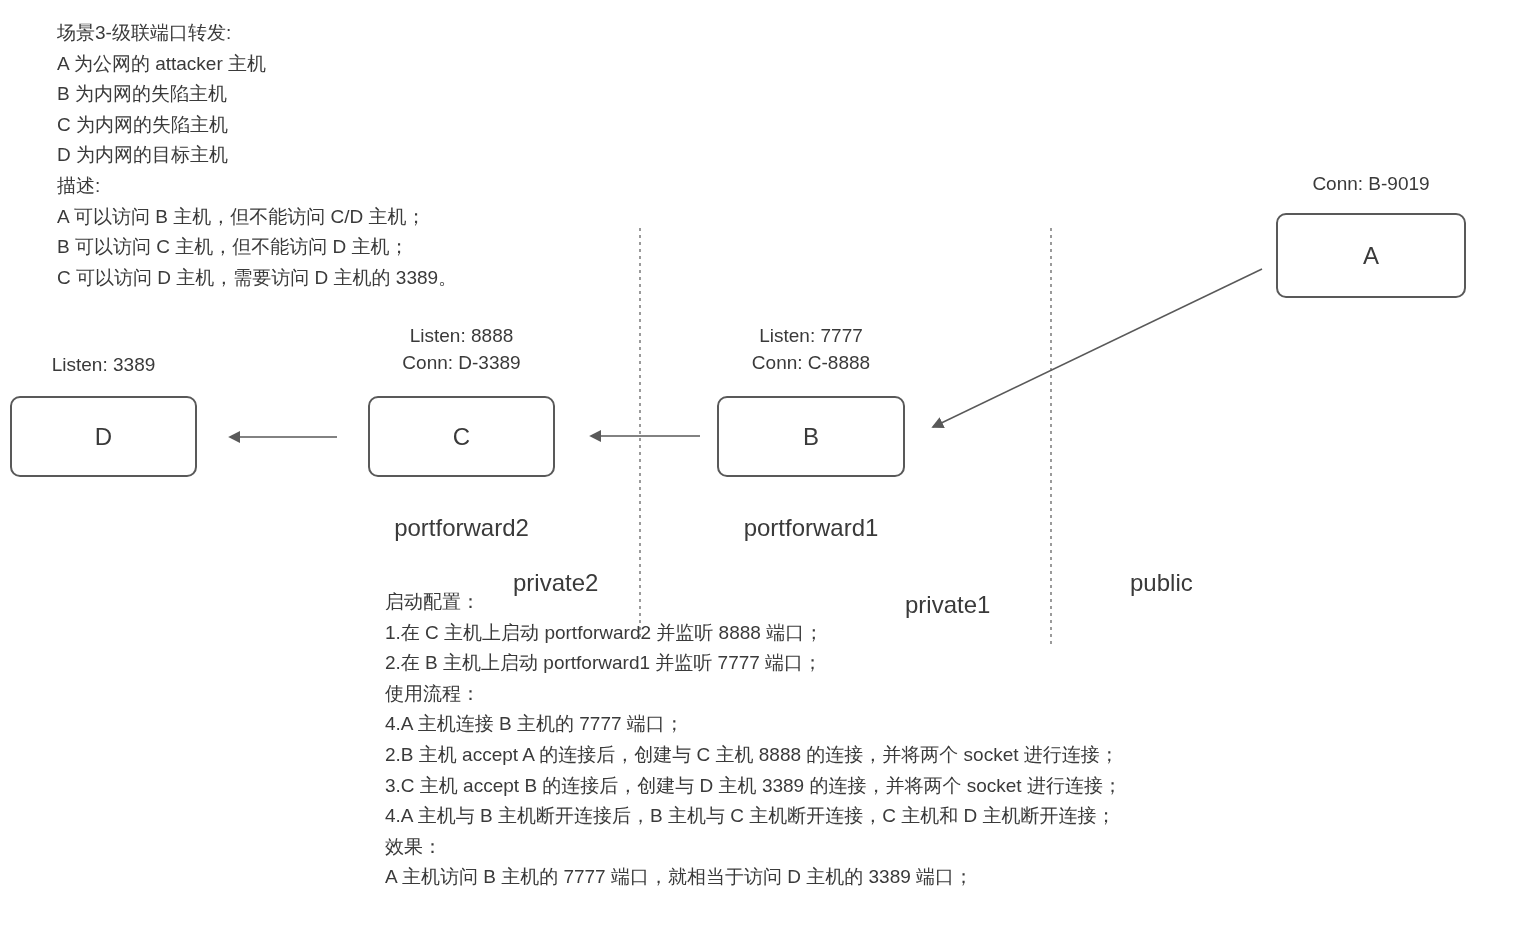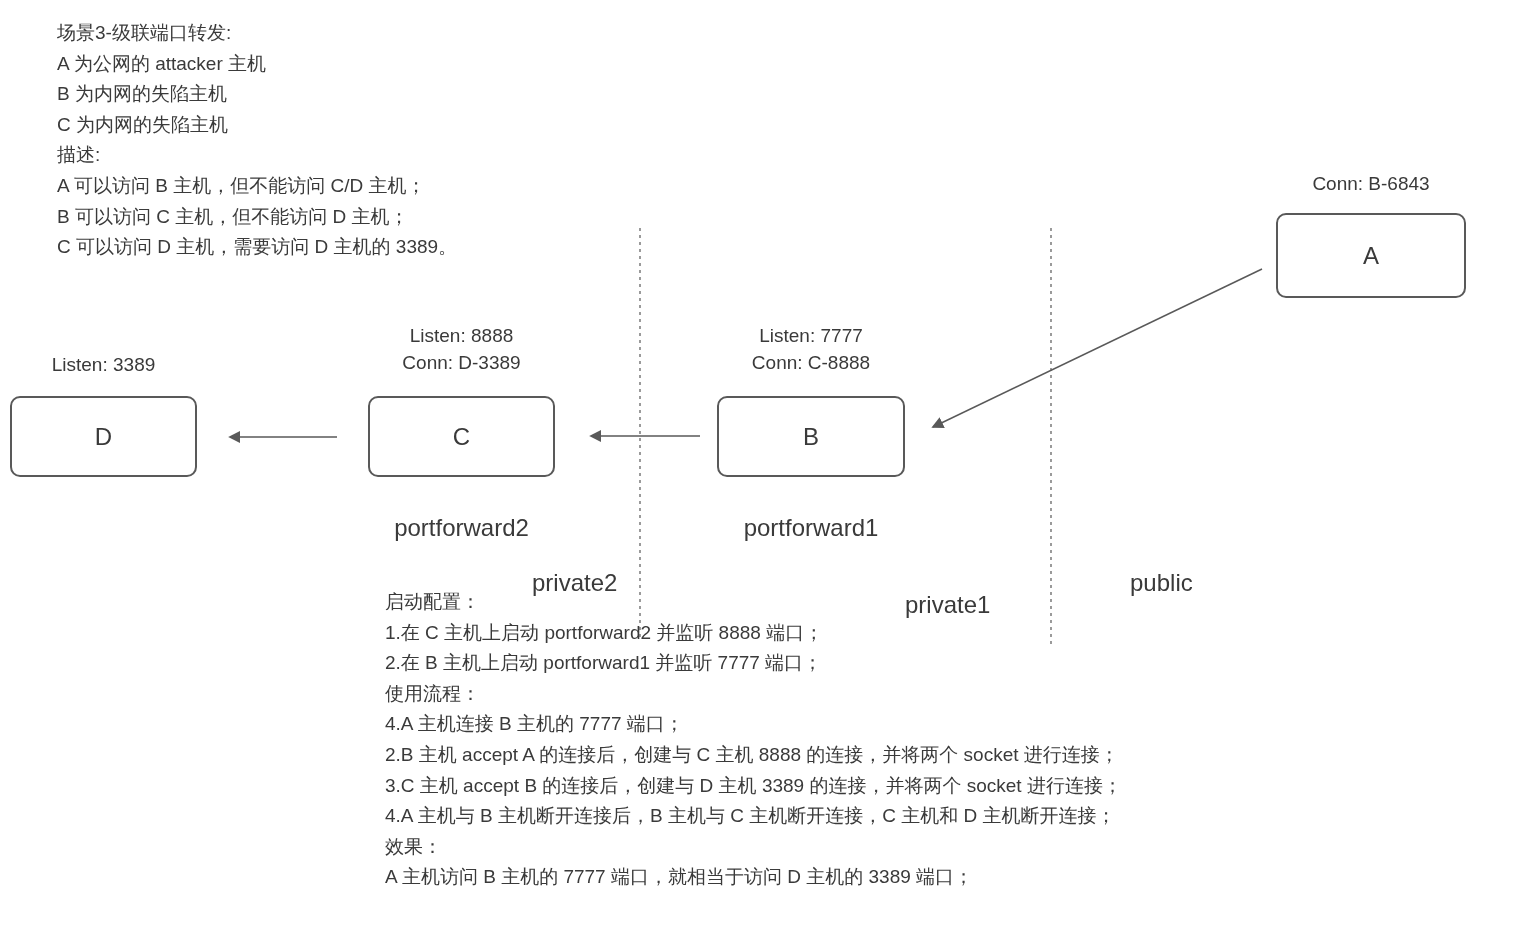--- a/index.html
+++ b/index.html
@@ -48,41 +48,42 @@
 </head>
 <body>
 
 <div class="canvas">
 
   <div class="textblock" style="left:57px; top:18px;">
     <div>场景3-级联端口转发:</div>
     <div>A 为公网的 attacker 主机</div>
     <div>B 为内网的失陷主机</div>
     <div>C 为内网的失陷主机</div>
+    <div>D 为内网的目标主机</div>
     <div>描述:</div>
     <div>A 可以访问 B 主机，但不能访问 C/D 主机；</div>
     <div>B 可以访问 C 主机，但不能访问 D 主机；</div>
     <div>C 可以访问 D 主机，需要访问 D 主机的 3389。</div>
   </div>
 
   <svg class="layer" width="1524" height="944">
     <defs>
       <marker id="arrowhead" viewBox="0 0 10 10" refX="8.5" refY="5" markerWidth="8" markerHeight="8" orient="auto-start-reverse">
         <path d="M 0 0 L 10 5 L 0 10 z"></path>
       </marker>
     </defs>
     <line class="dashed" x1="640" y1="228" x2="640" y2="640"></line>
     <line class="dashed" x1="1051" y1="228" x2="1051" y2="648"></line>
     <line class="conn" x1="1262" y1="269" x2="933" y2="427" marker-end="url(#arrowhead)"></line>
     <line class="conn" x1="700" y1="436" x2="591" y2="436" marker-end="url(#arrowhead)"></line>
     <line class="conn" x1="337" y1="437" x2="230" y2="437" marker-end="url(#arrowhead)"></line>
   </svg>
 
   <div class="annot" style="left:1276px; top:170px; width:190px;">
-    <div>Conn: B-6843</div>
+    <div>Conn: B-9019</div>
   </div>
 
   <div class="annot" style="left:717px; top:322px; width:188px;">
     <div>Listen: 7777</div>
     <div>Conn: C-8888</div>
   </div>
 
   <div class="annot" style="left:368px; top:322px; width:187px;">
     <div>Listen: 8888</div>
     <div>Conn: D-3389</div>
@@ -101,21 +102,21 @@
   <div class="node" style="left:368px; top:396px; width:187px; height:81px;">
     <span>C</span>
   </div>
   <div class="node" style="left:10px; top:396px; width:187px; height:81px;">
     <span>D</span>
   </div>
 
   <div class="tool-label" style="left:368px; top:514px; width:187px;">portforward2</div>
   <div class="tool-label" style="left:717px; top:514px; width:188px;">portforward1</div>
 
-  <div class="zone-label" style="left:513px; top:569px;margin-left:19px;">private2</div>
+  <div class="zone-label" style="left:513px; top:569px;">private2</div>
   <div class="zone-label" style="left:905px; top:591px;">private1</div>
   <div class="zone-label" style="left:1130px; top:569px;">public</div>
 
   <div class="textblock" style="left:385px; top:587px;">
     <div>启动配置：</div>
     <div>1.在 C 主机上启动 portforward2 并监听 8888 端口；</div>
     <div>2.在 B 主机上启动 portforward1 并监听 7777 端口；</div>
     <div>使用流程：</div>
     <div>4.A 主机连接 B 主机的 7777 端口；</div>
     <div>2.B 主机 accept A 的连接后，创建与 C 主机 8888 的连接，并将两个 socket 进行连接；</div>

